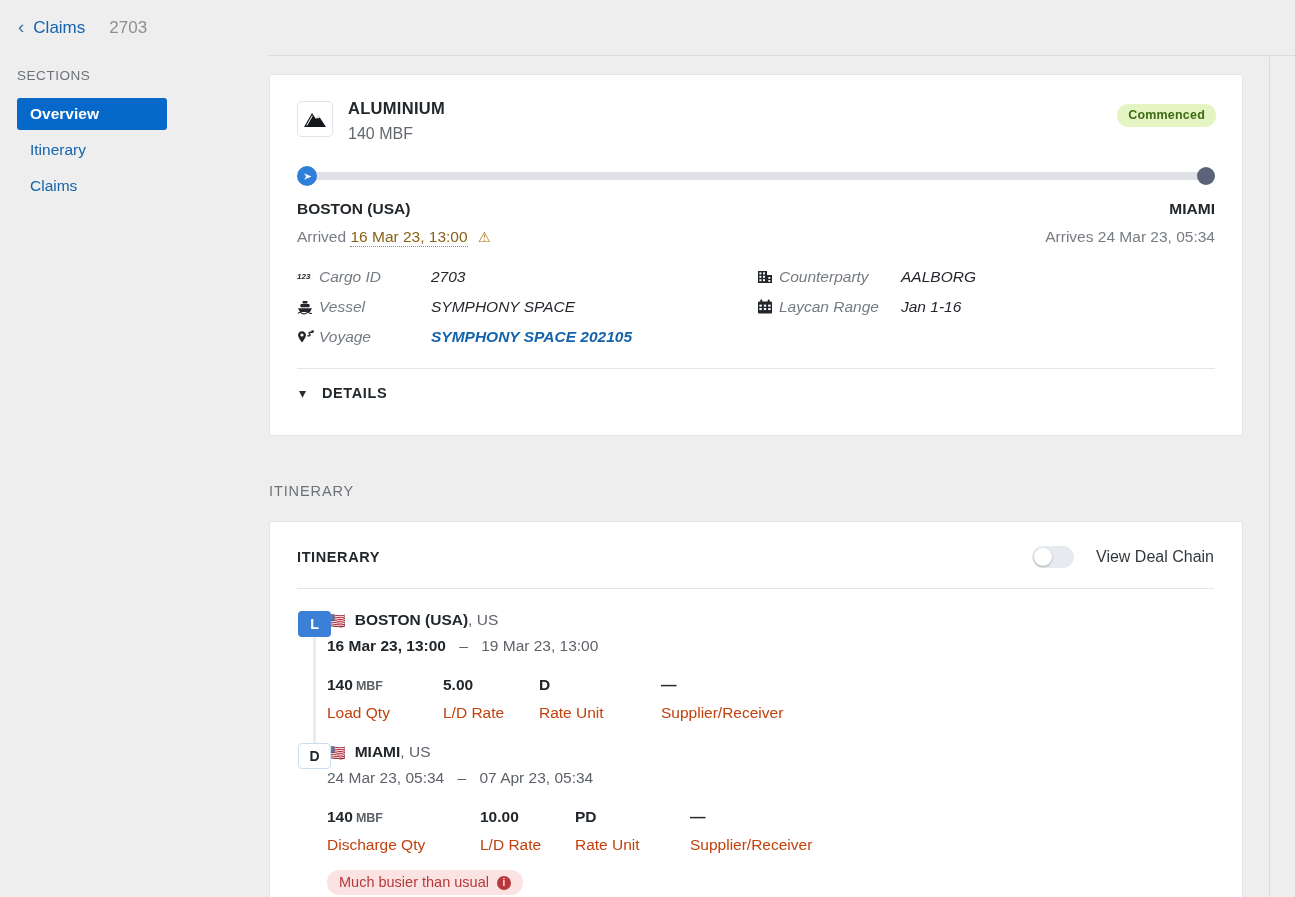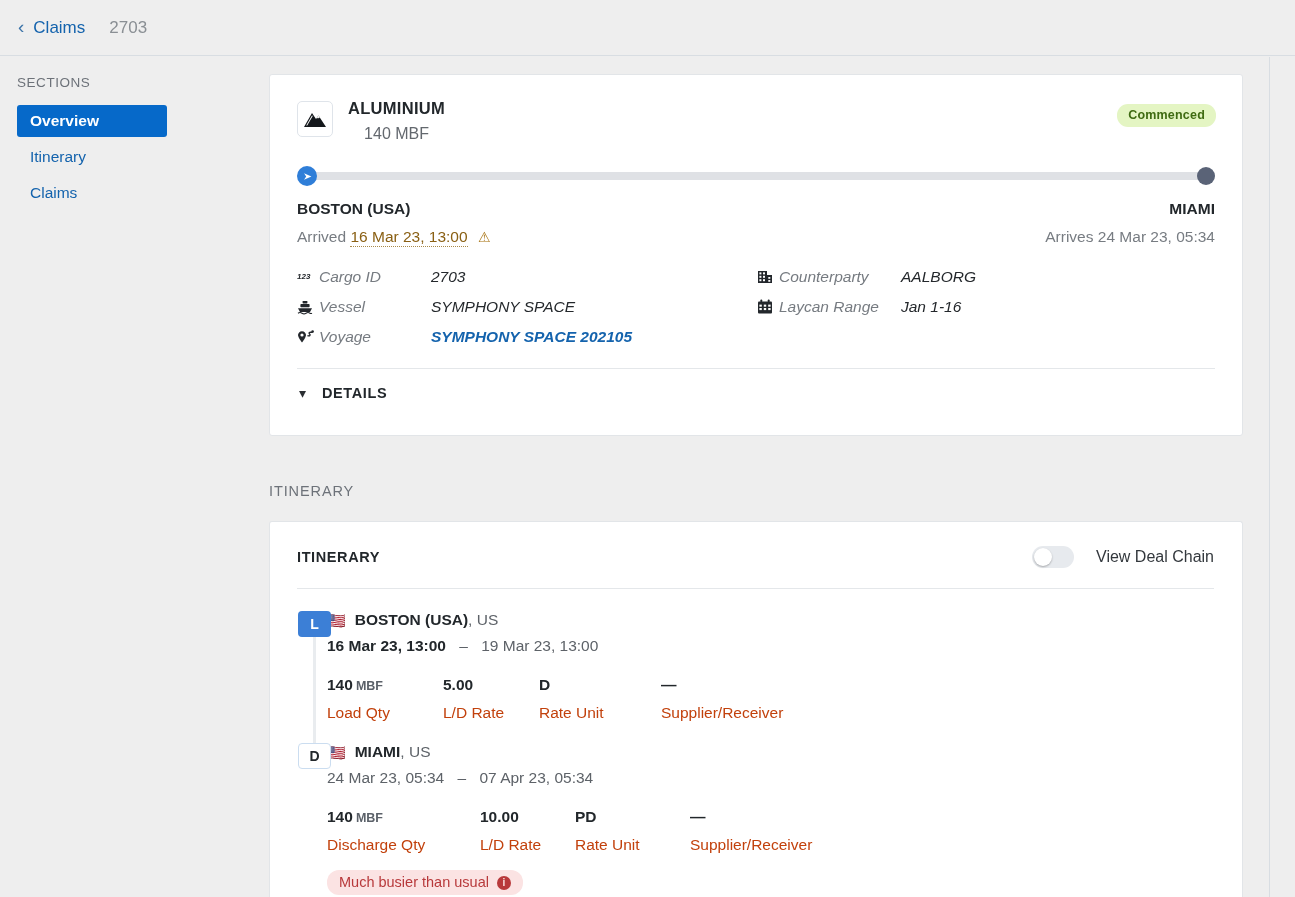--- a/index.html
+++ b/index.html
@@ -26,21 +26,21 @@
   }
   .crumb-link {
     color: #1463ad; font-size: 17px; cursor: pointer;
   }
   .crumb-current {
     color: #8a8f94; font-size: 17px; margin-left: 24px;
   }
 
   
   .sidebar {
-    position: absolute; left: 0; top: 57px; width: 268px; height: 840px;
+    position: absolute; left: 0; top: 50px; width: 268px; height: 840px;
     background: #eeeeee;
     padding: 18px 16px 0 17px;
   }
   .sections-label {
     color: #6d7279; font-size: 13.5px; letter-spacing: .55px;
     margin-bottom: 15px;
   }
   .side-item {
     height: 32px; display: flex; align-items: center;
     padding-left: 13px; border-radius: 3px;
@@ -62,21 +62,21 @@
   #overview-card { left: 269px; top: 74px; width: 974px; height: 362px; }
   #itinerary-card { left: 269px; top: 521px; width: 974px; height: 376px;
                     border-bottom: none; border-radius: 3px 3px 0 0; }
 
   .right-rail {
     position: absolute; left: 1269px; top: 57px; width: 1px; height: 840px;
     background: #d8dde2;
   }
 
   
-  .ov-head { display: flex; align-items: flex-start; padding: 24px 26px 0 27px; text-align: center; }
+  .ov-head { display: flex; align-items: flex-start; padding: 24px 26px 0 27px; }
   .commodity-icon {
     width: 36px; height: 36px; border: 1px solid #dfe4ea; border-radius: 5px;
     display: flex; align-items: center; justify-content: center;
     flex: 0 0 auto; margin-top: 2px;
   }
   .ov-titles { margin-left: 15px; }
   .ov-title { font-size: 16.5px; font-weight: bold; letter-spacing: .3px; color: #22272b; }
   .ov-sub { font-size: 16px; color: #63686e; margin-top: 7px; }
   .badge-commenced {
     margin-left: auto; background: #e4f5c3; color: #3f6b12;

